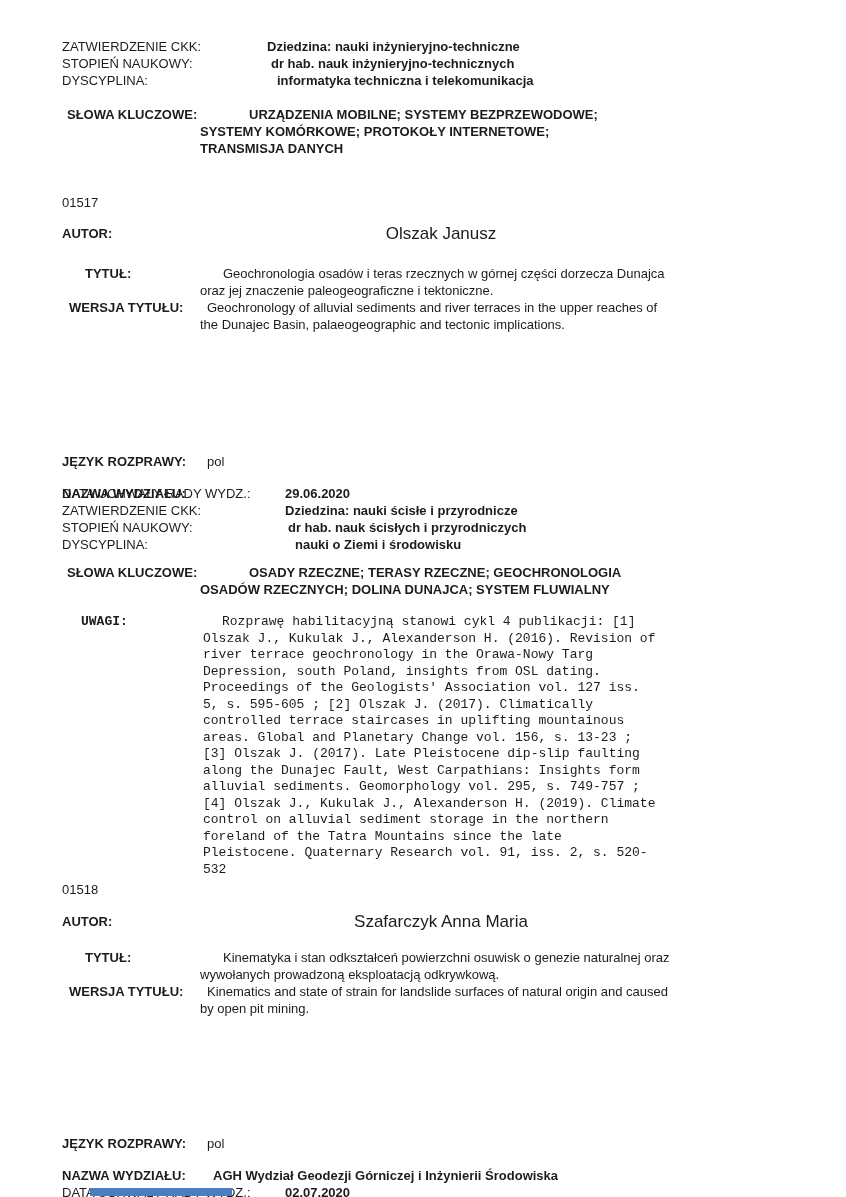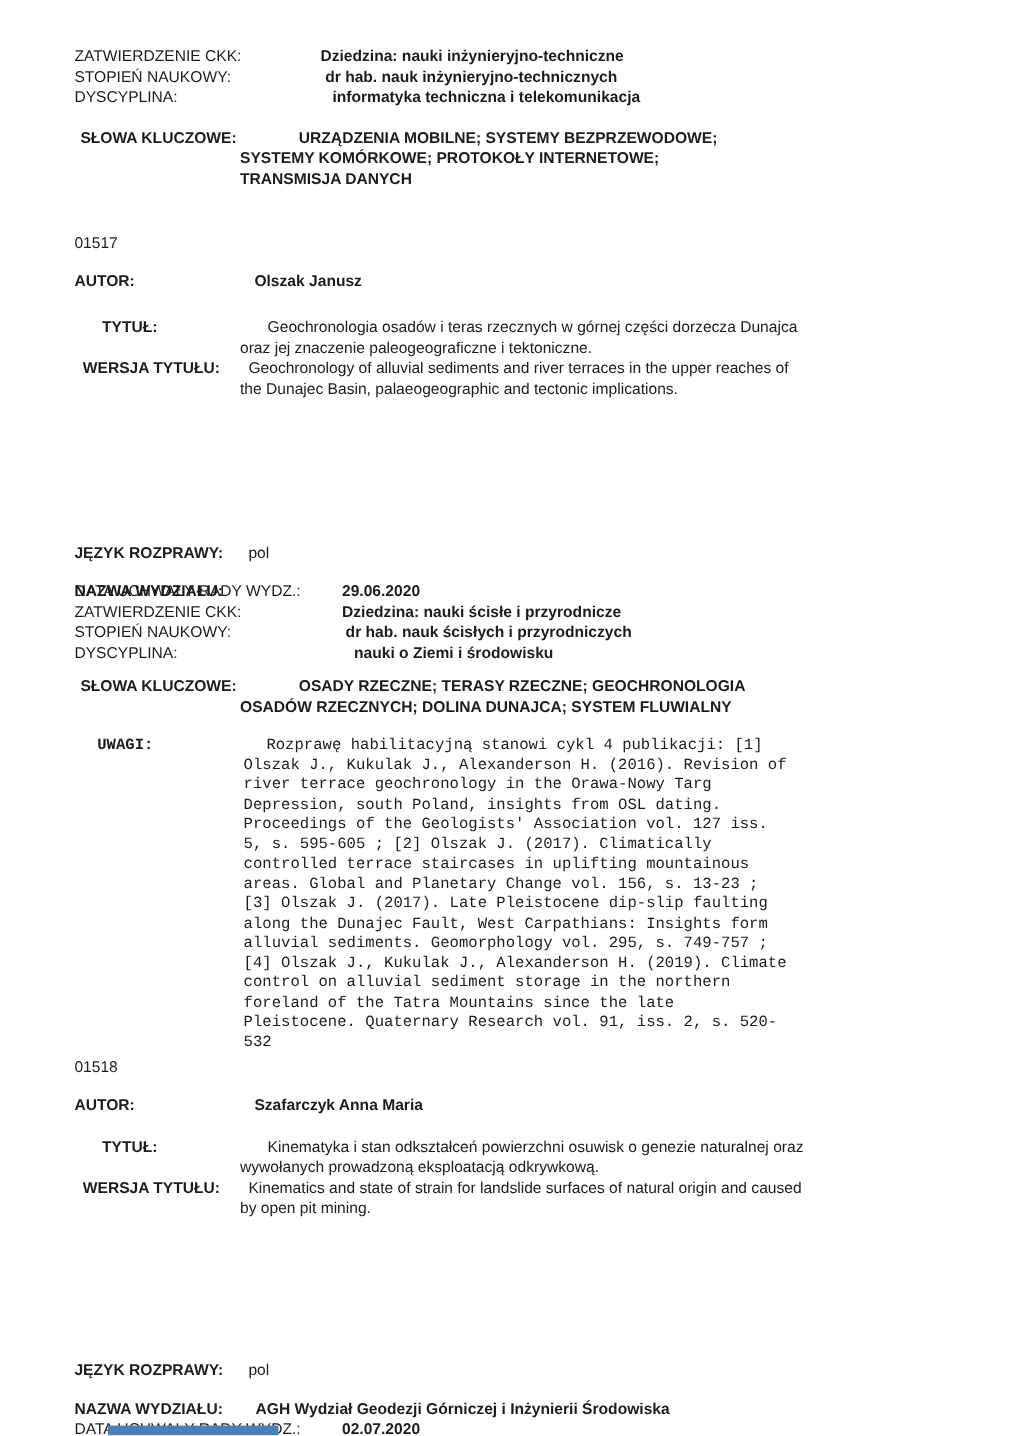--- a/index.html
+++ b/index.html
@@ -14,22 +14,22 @@
   .frow .lbl{position:absolute;left:62px;top:0;white-space:nowrap;}
   .lb{font-weight:700;}
   .vb{font-weight:700;}
   
   .r-hdr1{padding-left:267px;}
   .r-hdr2{padding-left:271px;}
   .r-hdr3{padding-left:277px;}
   .r-kw{padding-left:200px;text-indent:5px;padding-right:80px;}
   .r-kw .val{font-weight:700;margin-left:44px;}
   .r-id{padding-left:62px;}
-  .r-autor{padding-left:212px;}
-  .r-autor .val{font-weight:700;font-size:13px;}
+  .r-autor{padding-left:212px;text-align:center;}
+  .r-autor .val{font-weight:400;font-size:17px;}
   .r-autor{line-height:20px;}
   .r-tytul{padding-left:200px;text-indent:23px;}
   .r-wersja{padding-left:200px;text-indent:7px;}
   .r-jezyk{padding-left:207px;}
   .r-nazwa{padding-left:213px;}
   .r-data{padding-left:285px;}
   .r-ckk2{padding-left:285px;}
   .r-stopien2{padding-left:288px;}
   .r-dysc2{padding-left:295px;}
   .r-uwagi{padding-left:203px;text-indent:19px;padding-right:52px;line-height:16.5px;}

